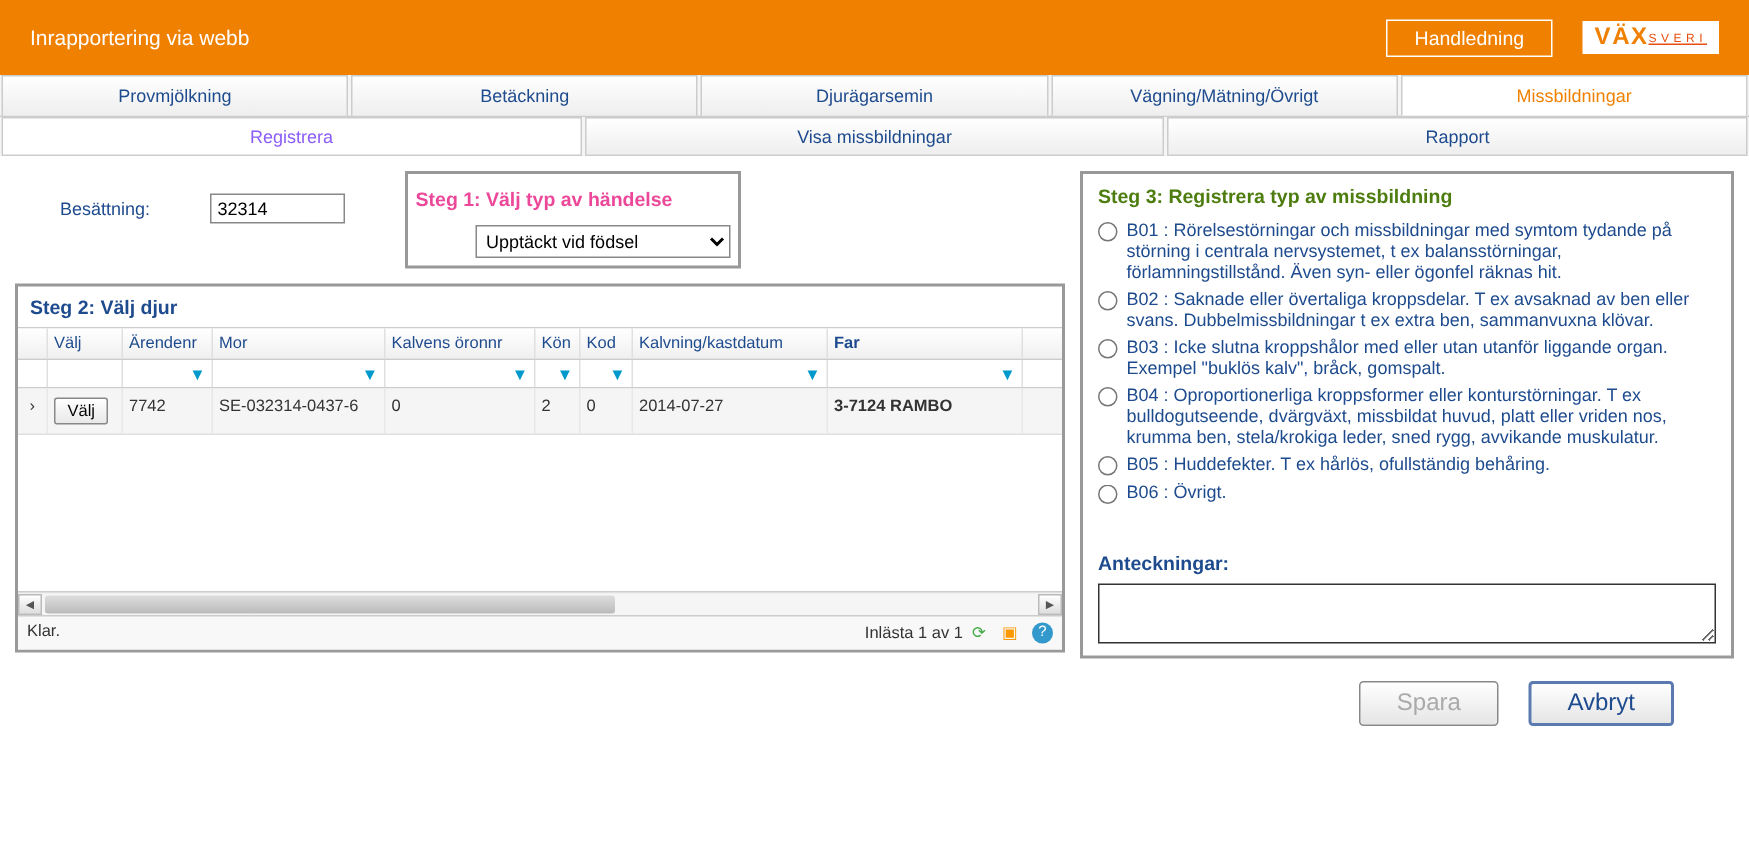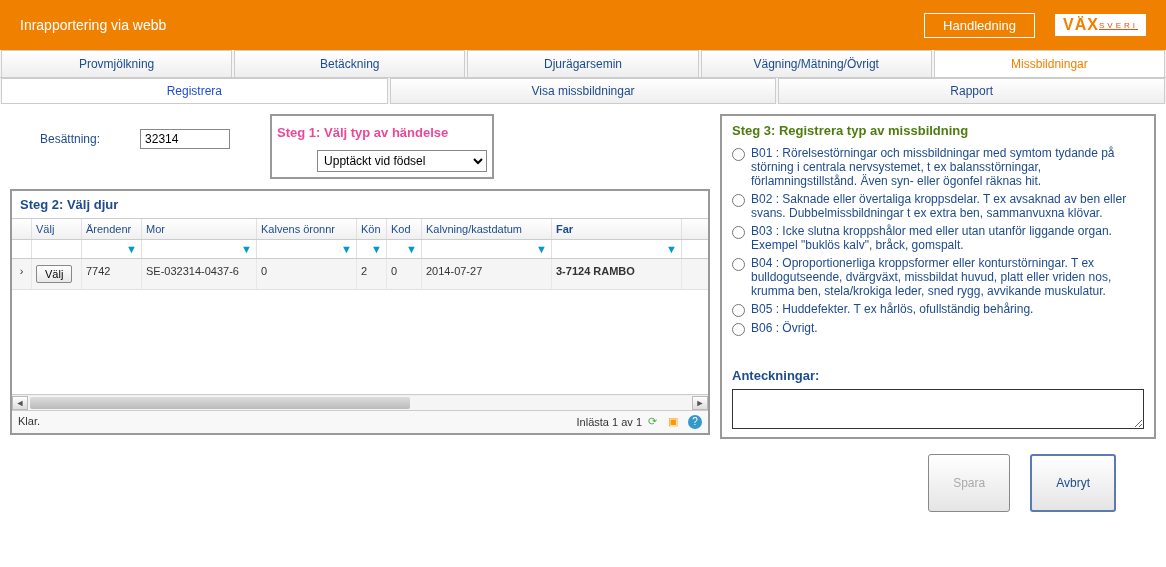--- a/index.html
+++ b/index.html
@@ -9,21 +9,21 @@
     .header-right { display: flex; align-items: center; gap: 20px; }
     .handledning-btn { background: #f08000; color: #fff; border: 1px solid #fff; padding: 4px 18px; font-size: 13px; cursor: pointer; }
     .logo { background: #fff; padding: 2px 8px; display: flex; flex-direction: row; align-items: center; }
     .logo-text { color: #f08000; font-size: 16px; font-weight: bold; letter-spacing: 1px; }
     .logo-sub { color: #e84e0f; font-size: 8px; letter-spacing: 3px; text-decoration: underline; }
     .tabs-row { display: flex; border-bottom: 1px solid #ccc; background: #f5f5f5; }
     .tab { flex: 1; text-align: center; padding: 6px 0; color: #1e4b8e; background: linear-gradient(#fff, #eee); border: 1px solid #ccc; border-bottom: none; cursor: pointer; font-size: 12px; margin: 0 1px; }
     .tab.active { background: #fff; color: #f08000; }
     .subtabs-row { display: flex; background: #f5f5f5; }
     .subtab { flex: 1; text-align: center; padding: 5px 0; color: #1e4b8e; background: linear-gradient(#fff, #eee); border: 1px solid #ccc; cursor: pointer; font-size: 12px; margin: 0 1px; }
-    .subtab.active { background: #fff; color: #1d4ed8; }
+    .subtab.active { background: #fff; color: #8b5cf6; }
     .content { display: flex; padding: 10px; gap: 10px; }
     .left-col { width: 700px; }
     .right-col { flex: 1; }
     .besattning-row { display: flex; align-items: center; padding: 15px 30px; gap: 40px; }
     .besattning-label { color: #1e4b8e; }
     .besattning-input { border: 1px solid #888; padding: 2px 4px; width: 90px; font-size: 12px; }
     .panel { border: 2px solid #999; padding: 5px; }
     .panel-title { color: #ec4899; font-weight: bold; font-size: 13px; padding: 4px 0; }
     .step1 { display: inline-block; vertical-align: top; margin-left: 10px; }
     .select-wrap { margin: 6px 0 0 40px; }
@@ -57,21 +57,21 @@
     .grid-footer-right { display: flex; align-items: center; gap: 6px; }
     .footer-icon { width: 14px; height: 14px; display: inline-block; cursor: pointer; }
     .step3 { border: 2px solid #999; padding: 5px 10px; }
     .step3-title { color: #4d7c0f; font-weight: bold; font-size: 13px; padding: 2px 0 6px 0; }
     .radio-row { display: flex; align-items: flex-start; padding: 2px 0; color: #1e4b8e; font-size: 12px; gap: 6px; }
     .radio-row input { margin-top: 2px; }
     .anteckningar { margin-top: 30px; }
     .anteckningar-label { color: #1e4b8e; font-weight: bold; font-size: 13px; padding-bottom: 6px; display: block; }
     .anteckningar-input { width: 100%; height: 40px; border: 1px solid #333; }
     .bottom-buttons { display: flex; justify-content: flex-end; gap: 20px; padding: 15px 40px; }
-    .btn { padding: 20px 24px; font-size: 12px; border: 1px solid #888; border-radius: 3px; background: linear-gradient(#fff,#e5e5e5); cursor: pointer; }
+    .btn { padding: 4px 24px; font-size: 16px; border: 1px solid #888; border-radius: 3px; background: linear-gradient(#fff,#e5e5e5); cursor: pointer; }
     .btn-disabled { color: #aaa; cursor: default; }
     .btn-primary { border: 2px solid #5a7ab0; color: #1e4b8e; }
     .top-line { display: flex; align-items: flex-start; }
   </style>
 </head>
 <body>
 
 <div class="header">
   <div class="header-title">Inrapportering via webb</div>
   <div class="header-right">

